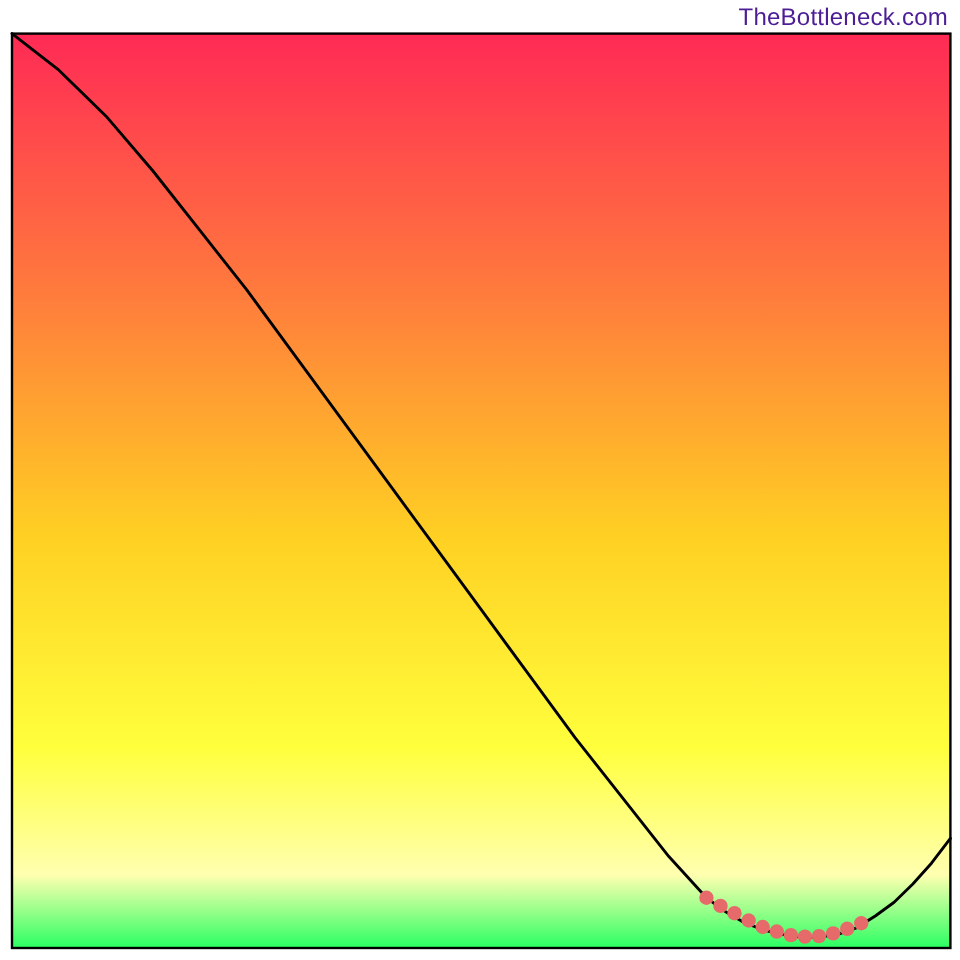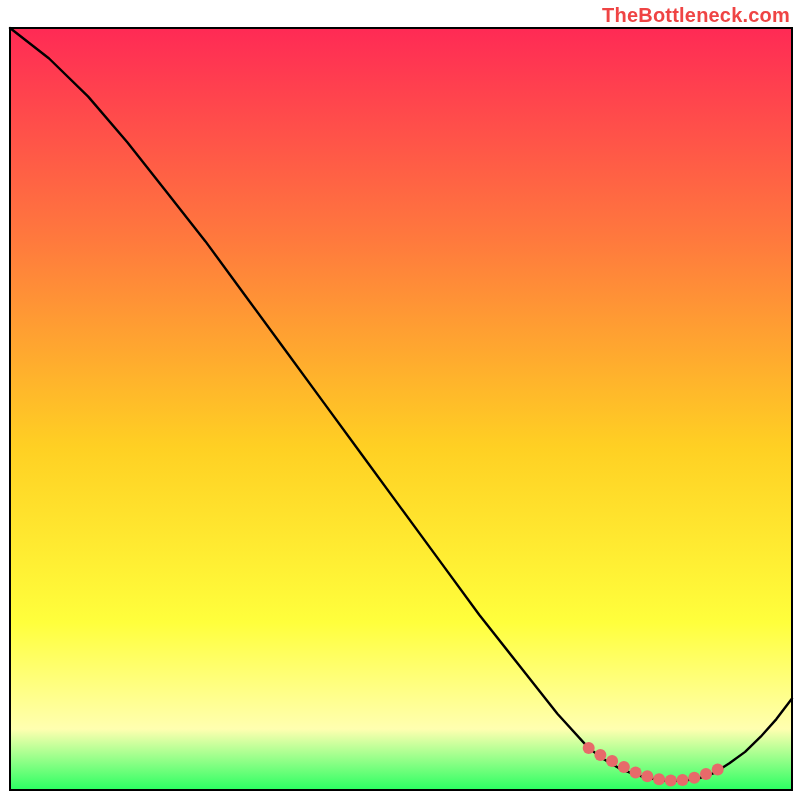--- a/index.html
+++ b/index.html
@@ -13,23 +13,23 @@
   }
   .chart-wrap {
     position: relative;
     width: 800px;
     height: 800px;
   }
   .watermark {
     position: absolute;
     top: 4px;
     right: 10px;
-    color: #ef4444;
+    color: #4c1d95;
     font-size: 20px;
-    font-weight: 700;
+    font-weight: 400;
     letter-spacing: 0.2px;
     z-index: 5;
   }
   svg.plot {
     position: absolute;
     left: 0;
     top: 0;
     width: 800px;
     height: 800px;
     display: block;

